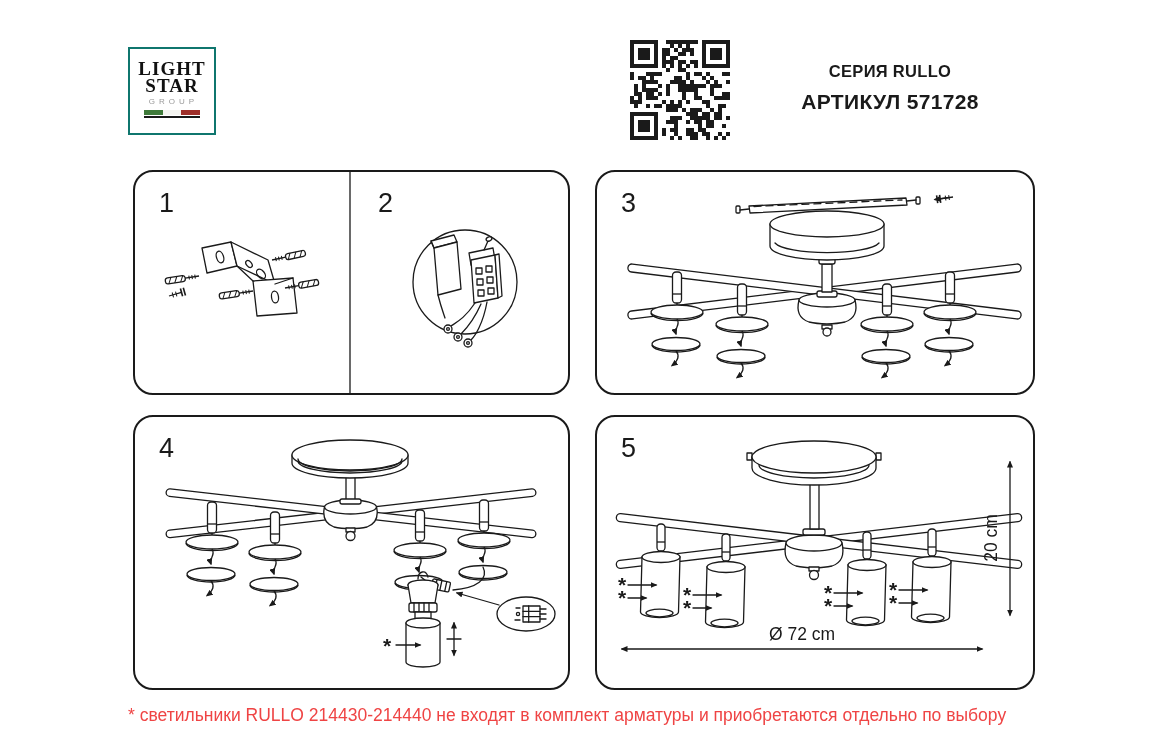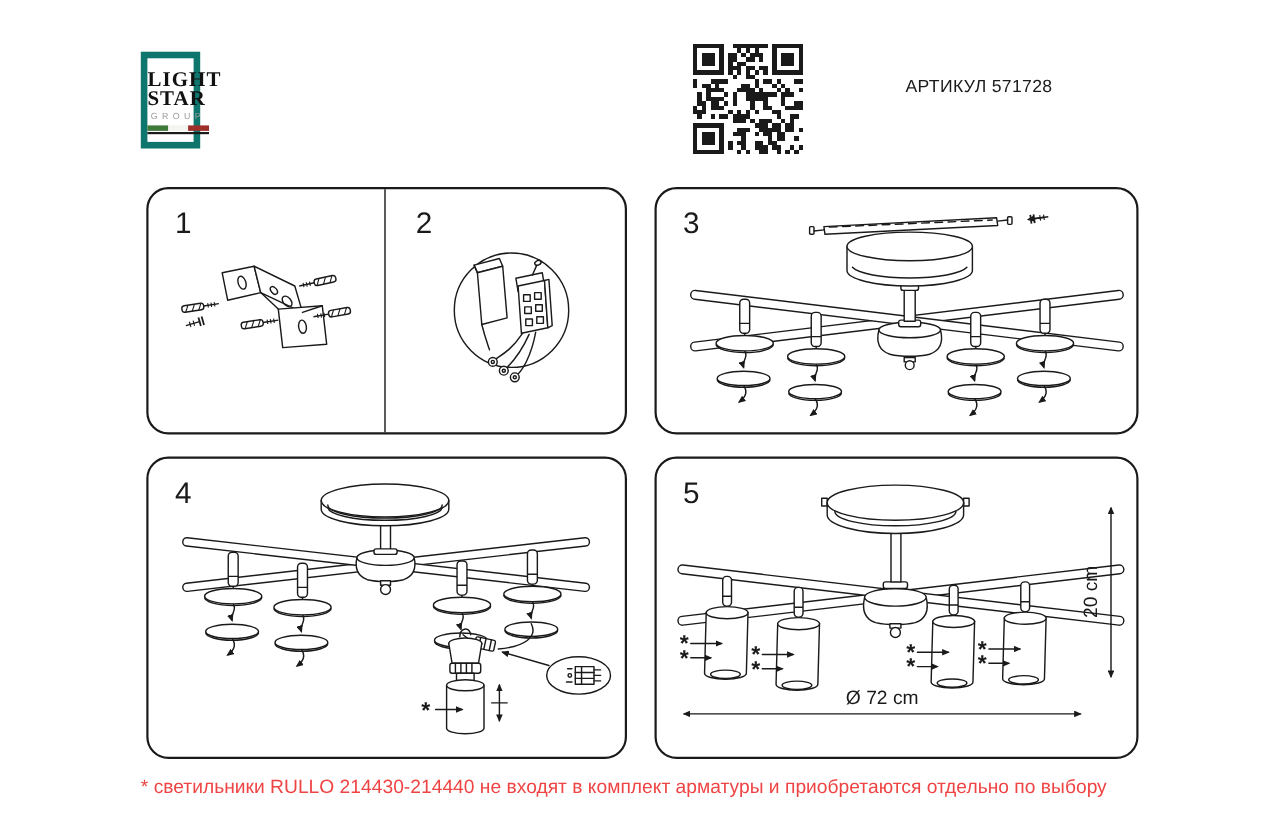--- a/index.html
+++ b/index.html
@@ -1,30 +1,30 @@
 <!DOCTYPE html>
 <html><head>
 <meta charset="utf-8">
 <style>
   html,body{margin:0;padding:0;background:#fff;}
   body{width:1169px;height:750px;position:relative;font-family:"Liberation Sans",sans-serif;color:#1a1a1a;overflow:hidden;}
   .abs{position:absolute;}
 
   
-  .logo-box{left:128px;top:47px;width:54px;height:88px;border:6px solid #0f766e;box-sizing:border-box;text-align:center;padding-top:11px;}
+  .logo-box{left:128px;top:47px;width:88px;height:88px;border:2px solid #0f766e;box-sizing:border-box;text-align:center;padding-top:11px;}
   .logo-word{font-family:"Liberation Serif",serif;font-weight:bold;font-size:19px;line-height:17px;letter-spacing:1px;color:#111;}
   .logo-group{font-size:8px;letter-spacing:4px;color:#9a9a9a;margin-top:3px;padding-left:3px;}
   .flag{width:56px;height:5px;margin:4px auto 0;display:flex;}
   .flag span{flex:1;height:100%;}
   .flag-bar{width:56px;height:2px;background:#1a1a1a;margin:1px auto 0;}
   .main-title{left:232px;top:57px;font-size:23px;line-height:28px;font-weight:bold;letter-spacing:-0.2px;color:#111;}
   .qr{left:630px;top:40px;width:100px;height:100px;}
   .right-head{left:790px;top:62px;width:200px;text-align:center;}
   .series{font-size:16.5px;font-weight:bold;letter-spacing:0.3px;}
-  .article{font-size:16px;font-weight:normal;margin-top:9px;letter-spacing:0.3px;}
+  .article{font-size:21px;font-weight:bold;margin-top:9px;letter-spacing:0.3px;}
 
   
   .panel{border:2px solid #1a1a1a;border-radius:20px;box-sizing:border-box;background:#fff;}
   .p12{left:133px;top:170px;width:437px;height:225px;}
   .p3{left:595px;top:170px;width:440px;height:225px;}
   .p4{left:133px;top:415px;width:437px;height:275px;}
   .p5{left:595px;top:415px;width:440px;height:275px;}
   .panel-num{position:absolute;top:16px;left:24px;font-size:27px;color:#1a1a1a;}
   .num2{left:243px;}
   .panel svg.art{position:absolute;left:0;top:0;}
@@ -411,20 +411,21 @@
         <rect x="48" y="96" width="4" height="4"></rect>
         <rect x="60" y="96" width="4" height="4"></rect>
         <rect x="64" y="96" width="4" height="4"></rect>
         <rect x="76" y="96" width="4" height="4"></rect>
         <rect x="84" y="96" width="4" height="4"></rect>
         <rect x="92" y="96" width="4" height="4"></rect>
       </g>
     </svg></div>
 
 <div class="abs right-head">
+  <div class="series">СЕРИЯ RULLO</div>
   <div class="article">АРТИКУЛ 571728</div>
 </div>
 
 <div class="abs panel p12">
   <span class="panel-num">1</span>
   <span class="panel-num num2">2</span>
   <svg class="art" width="433" height="221" viewBox="0 0 433 221">
     <line x1="215" y1="0" x2="215" y2="221"></line>
 
     <g>

